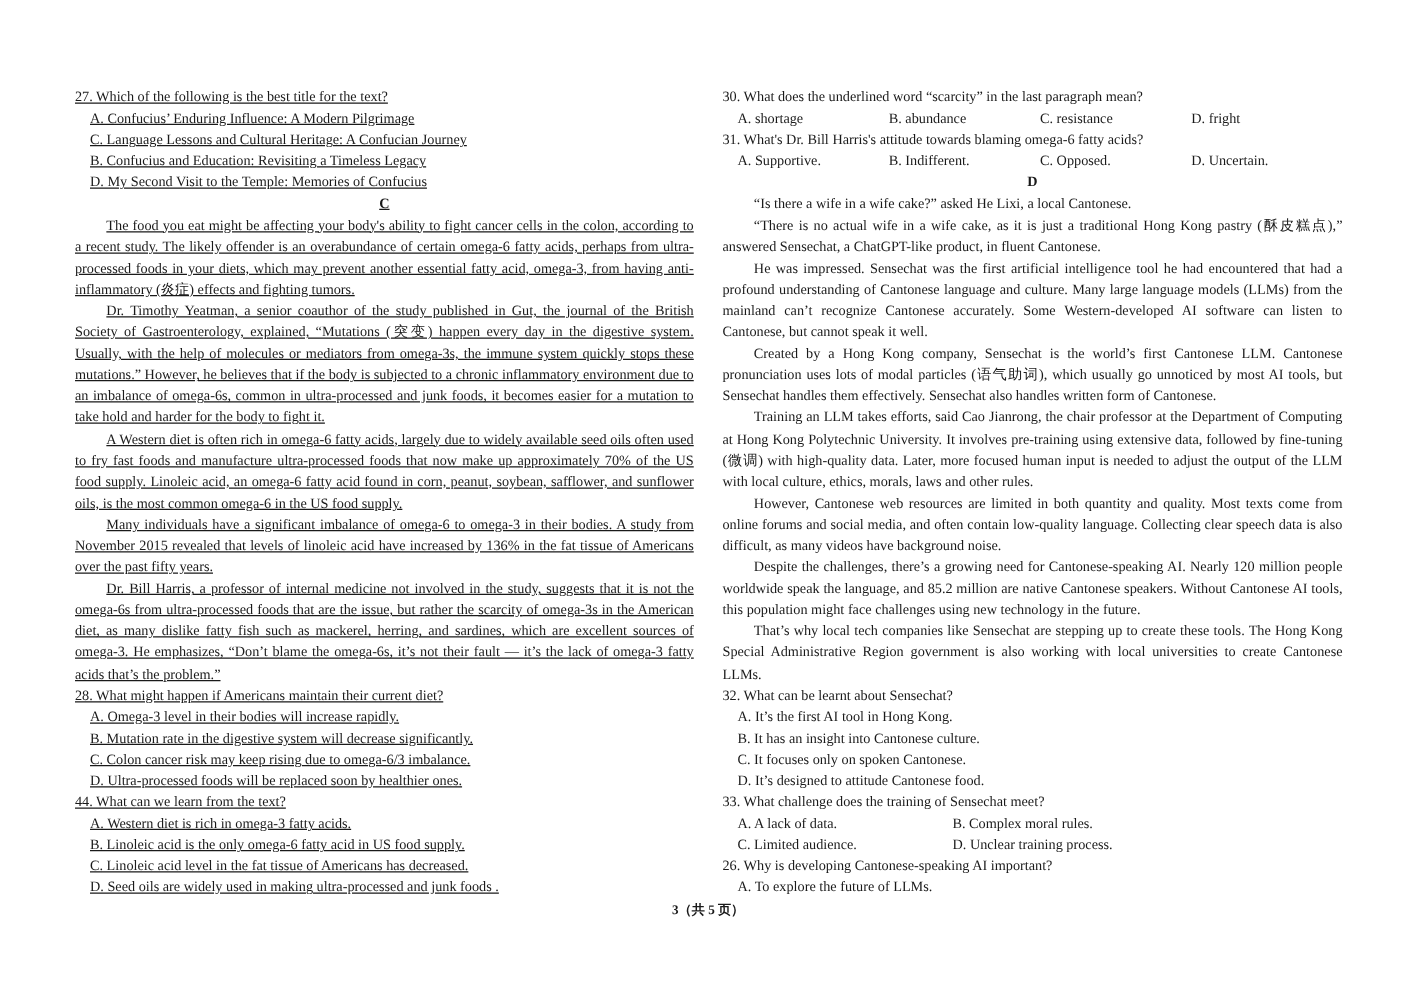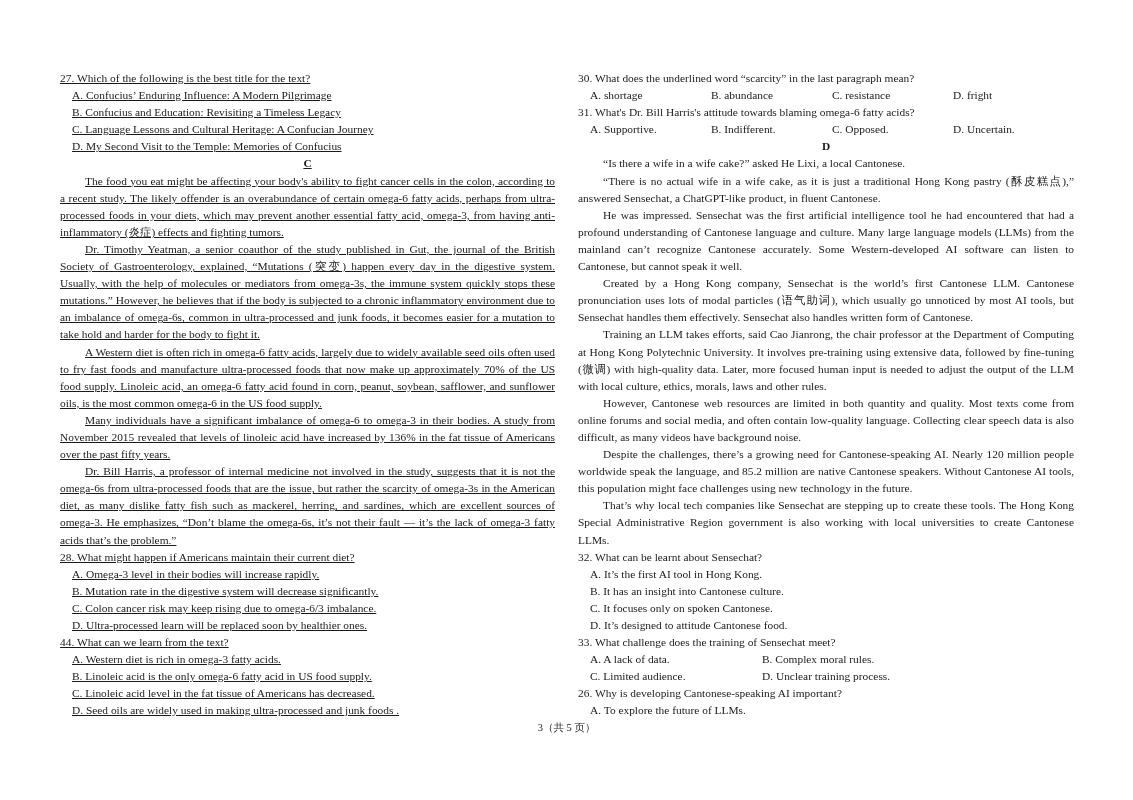--- a/index.html
+++ b/index.html
@@ -13,49 +13,49 @@
   .q { padding-left: 0; }
   .opt { padding-left: 12px; }
   .para { line-height: 17.1px; text-align: justify; text-indent: 2.2em; margin: 0; }
   .section-label { text-align: center; font-weight: bold; line-height: 17.1px; }
   .opts4 { display: flex; line-height: 17.1px; padding-left: 12px; }
   .opts4 span { display: inline-block; width: 123px; }
   .opts2 { display: flex; line-height: 17.1px; padding-left: 12px; }
   .opts2 span { display: inline-block; width: 172px; }
   .u { text-decoration: underline; }
   .footer { position: absolute; top: 721px; left: 0; width: 1133px; text-align: center;
-            font-size: 10.5px; font-weight: normal; }
+            font-size: 10.5px; font-weight: bold; }
 </style>
 </head>
 <body>
 
 <div class="col col-left">
   <div>
     <div class="line q">27. Which of the following is the best title for the text?</div>
     <div class="line opt">A. Confucius’ Enduring Influence: A Modern Pilgrimage</div>
+    <div class="line opt">C. Language Lessons and Cultural Heritage: A Confucian Journey</div>
     <div class="line opt">B. Confucius and Education: Revisiting a Timeless Legacy</div>
-    <div class="line opt">C. Language Lessons and Cultural Heritage: A Confucian Journey</div>
     <div class="line opt">D. My Second Visit to the Temple: Memories of Confucius</div>
   </div>
 
   <div>
     <div class="section-label">C</div>
     <p class="para">The food you eat might be affecting your body's ability to fight cancer cells in the colon, according to a recent study. The likely offender is an overabundance of certain omega-6 fatty acids, perhaps from ultra-processed foods in your diets, which may prevent another essential fatty acid, omega-3, from having anti-inflammatory (炎症) effects and fighting tumors.</p>
     <p class="para">Dr. Timothy Yeatman, a senior coauthor of the study published in Gut, the journal of the British Society of Gastroenterology, explained, “Mutations (突变) happen every day in the digestive system. Usually, with the help of molecules or mediators from omega-3s, the immune system quickly stops these mutations.” However, he believes that if the body is subjected to a chronic inflammatory environment due to an imbalance of omega-6s, common in ultra-processed and junk foods, it becomes easier for a mutation to take hold and harder for the body to fight it.</p>
     <p class="para">A Western diet is often rich in omega-6 fatty acids, largely due to widely available seed oils often used to fry fast foods and manufacture ultra-processed foods that now make up approximately 70% of the US food supply. Linoleic acid, an omega-6 fatty acid found in corn, peanut, soybean, safflower, and sunflower oils, is the most common omega-6 in the US food supply.</p>
     <p class="para">Many individuals have a significant imbalance of omega-6 to omega-3 in their bodies. A study from November 2015 revealed that levels of linoleic acid have increased by 136% in the fat tissue of Americans over the past fifty years.</p>
     <p class="para"><span>Dr. Bill Harris, a professor of internal medicine not involved in the study, suggests that it is not the omega-6s from ultra-processed foods that are the issue, but rather the </span><span class="u">scarcity</span><span> of omega-3s in the American diet, as many dislike fatty fish such as mackerel, herring, and sardines, which are excellent sources of omega-3. He emphasizes, “Don’t blame the omega-6s, it’s not their fault — it’s the lack of omega-3 fatty acids that’s the problem.”</span></p>
   </div>
 
   <div>
     <div class="line q">28.  What might happen if Americans maintain their current diet?</div>
     <div class="line opt">A. Omega-3 level in their bodies will increase rapidly.</div>
     <div class="line opt">B. Mutation rate in the digestive system will decrease significantly.</div>
     <div class="line opt">C. Colon cancer risk may keep rising due to omega-6/3 imbalance.</div>
-    <div class="line opt">D. Ultra-processed learn will be replaced soon by healthier ones.</div>
+    <div class="line opt">D. Ultra-processed foods will be replaced soon by healthier ones.</div>
   </div>
 
   <div>
     <div class="line q">44. What can we learn from the text?</div>
     <div class="line opt">A. Western diet is rich in omega-3 fatty acids.</div>
     <div class="line opt">B. Linoleic acid is the only omega-6 fatty acid in US food supply.</div>
     <div class="line opt">C. Linoleic acid level in the fat tissue of Americans has decreased.</div>
     <div class="line opt">D. Seed oils are widely used in making ultra-processed and junk foods .</div>
   </div>
 </div>

